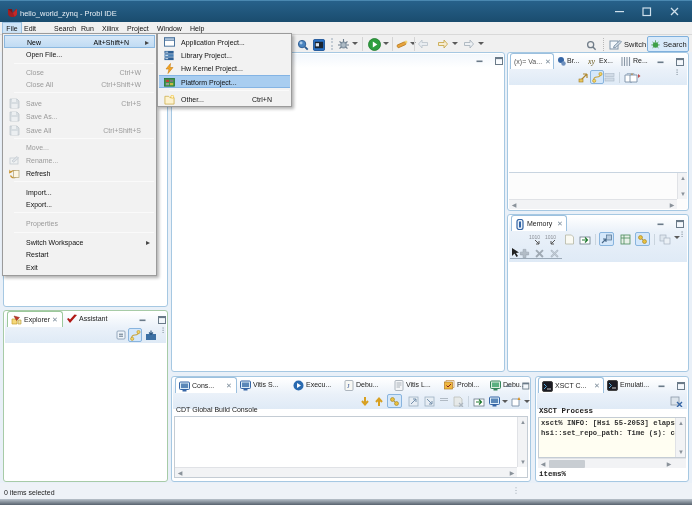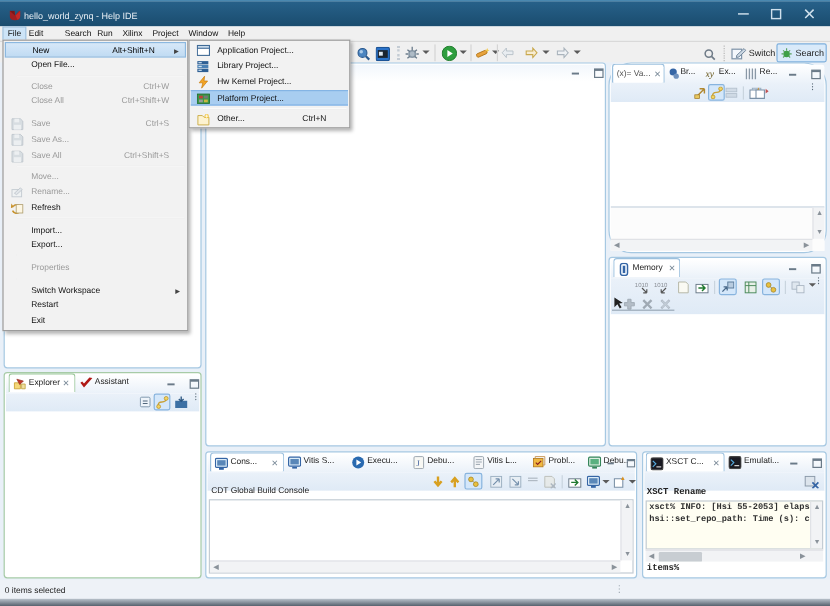--- a/index.html
+++ b/index.html
@@ -62,21 +62,21 @@
 <div id="app">
 
   <div id="titlebar" class="abs">
     <div style="position:absolute;left:8px;top:8px;width:9px;height:8px;">
       <svg width="9" height="8" viewBox="0 0 9 8">
         <path d="M0 0 L4 0 L4.5 4 L8 0 L9 0 L9 4 C9 7 7 8 4.5 8 C2 8 0 7 0 4 Z" fill="#a11f22"></path>
         <path d="M0 0 L4 0 L4.5 4 Z" fill="#7c1517"></path>
         <path d="M5 4 L9 0 L9 4 C9 6 8 7 6.5 7.5 Z" fill="#c42a28"></path>
       </svg>
     </div>
-    <div class="ttext">hello_world_zynq - Help IDE</div>
+    <div class="ttext">hello_world_zynq - Probl IDE</div>
     <div class="winbtn" style="left:603px;"><svg width="10" height="10" viewBox="0 0 10 10" style="margin-top:6px;">
           <rect x="0" y="4" width="9" height="1.2" fill="#cfe0ec"></rect>
         </svg></div>
     <div class="winbtn" style="left:630px;"><svg width="10" height="10" viewBox="0 0 10 10" style="margin-top:6px;">
           <rect x="1" y="1" width="7.5" height="7.5" fill="none" stroke="#cfe0ec" stroke-width="1.2"></rect>
         </svg></div>
     <div class="winbtn" style="left:658px;"><svg width="10" height="10" viewBox="0 0 10 10" style="margin-top:6px;">
           <path d="M1 1 L8 8 M8 1 L1 8" stroke="#cfe0ec" stroke-width="1.3"></path>
         </svg></div>
   </div>
@@ -323,21 +323,21 @@
       <div class="vscroll" style="right:0;top:0;bottom:10px;">
         <div class="sarr" style="top:0;">▲</div>
         <div class="sarr" style="bottom:0;">▼</div>
       </div>
       <div class="hscroll" style="left:0;right:10px;bottom:0;">
         <div class="sarr" style="left:0;">◀</div>
         <div class="sarr" style="right:0;">▶</div>
       </div>
     </div>
   </div>
-  <div class="panel" id="p-vars" style="left:507px; top:52px; width:182px; height:159px;border-radius:19px;">
+  <div class="panel" id="p-vars" style="left:507px; top:52px; width:182px; height:159px;">
     <div class="ptabrow"></div>
     <div class="ptoolrow"></div>
     <div style="position:absolute;left:1px;top:32px;right:1px;bottom:1px;background:#fff;"></div>
     <div class="stab" style="left:2px;width:44px;">
       <span class="tlbl" style="left:3px;color:#555;">(x)= Va...</span>
       <span class="tclose" style="left:34px;">✕</span>
     </div>
     <div class="utab" style="left:49px;width:26px;">
       <svg class="ticon" style="left:0px;" width="9" height="11" viewBox="0 0 9 11">
           <circle cx="4" cy="4" r="3" fill="#3565a5"></circle>
@@ -497,21 +497,21 @@
       <rect x="1.5" y="4.5" width="6" height="1.6" fill="#6a7a88"></rect>
       <rect x="20.5" y="1.5" width="7" height="7" fill="none" stroke="#6a7a88" stroke-width="1"></rect>
       <rect x="20.5" y="1.5" width="7" height="1.6" fill="#6a7a88"></rect>
     </svg>
 
     <svg style="position:absolute;left:134px;top:19px;" width="13" height="11" viewBox="0 0 13 11">
       <rect x="1" y="1" width="8" height="8" fill="#dce4ec" stroke="#8a98a8" stroke-width="0.8"></rect>
       <path d="M7 6 L12 11 M12 6 L7 11" stroke="#3565a5" stroke-width="1.4"></path>
     </svg>
 
-    <div class="mono" style="position:absolute;left:3px;top:30px;font-size:7.5px;color:#222;font-weight:bold;">XSCT Rename</div>
+    <div class="mono" style="position:absolute;left:3px;top:30px;font-size:7.5px;color:#222;font-weight:bold;">XSCT Process</div>
     <div style="position:absolute;left:2px;top:40px;right:2px;height:41px;background:#fffef2;border:1px solid #c4ccd4;overflow:hidden;">
       <div class="mono" style="position:absolute;left:2px;top:1px;font-size:7.2px;color:#303030;font-weight:bold;white-space:nowrap;">xsct% INFO: [Hsi 55-2053] elapsed</div>
       <div class="mono" style="position:absolute;left:2px;top:11px;font-size:7.2px;color:#303030;font-weight:bold;white-space:nowrap;">hsi::set_repo_path: Time (s): cp</div>
       <div class="vscroll" style="right:0;top:0;bottom:0;">
         <div class="sarr" style="top:0;">▲</div>
         <div class="sarr" style="bottom:0;">▼</div>
       </div>
     </div>
     <div class="hscroll" style="left:2px;right:2px;top:81px;">
       <div class="sarr" style="left:0;">◀</div>

